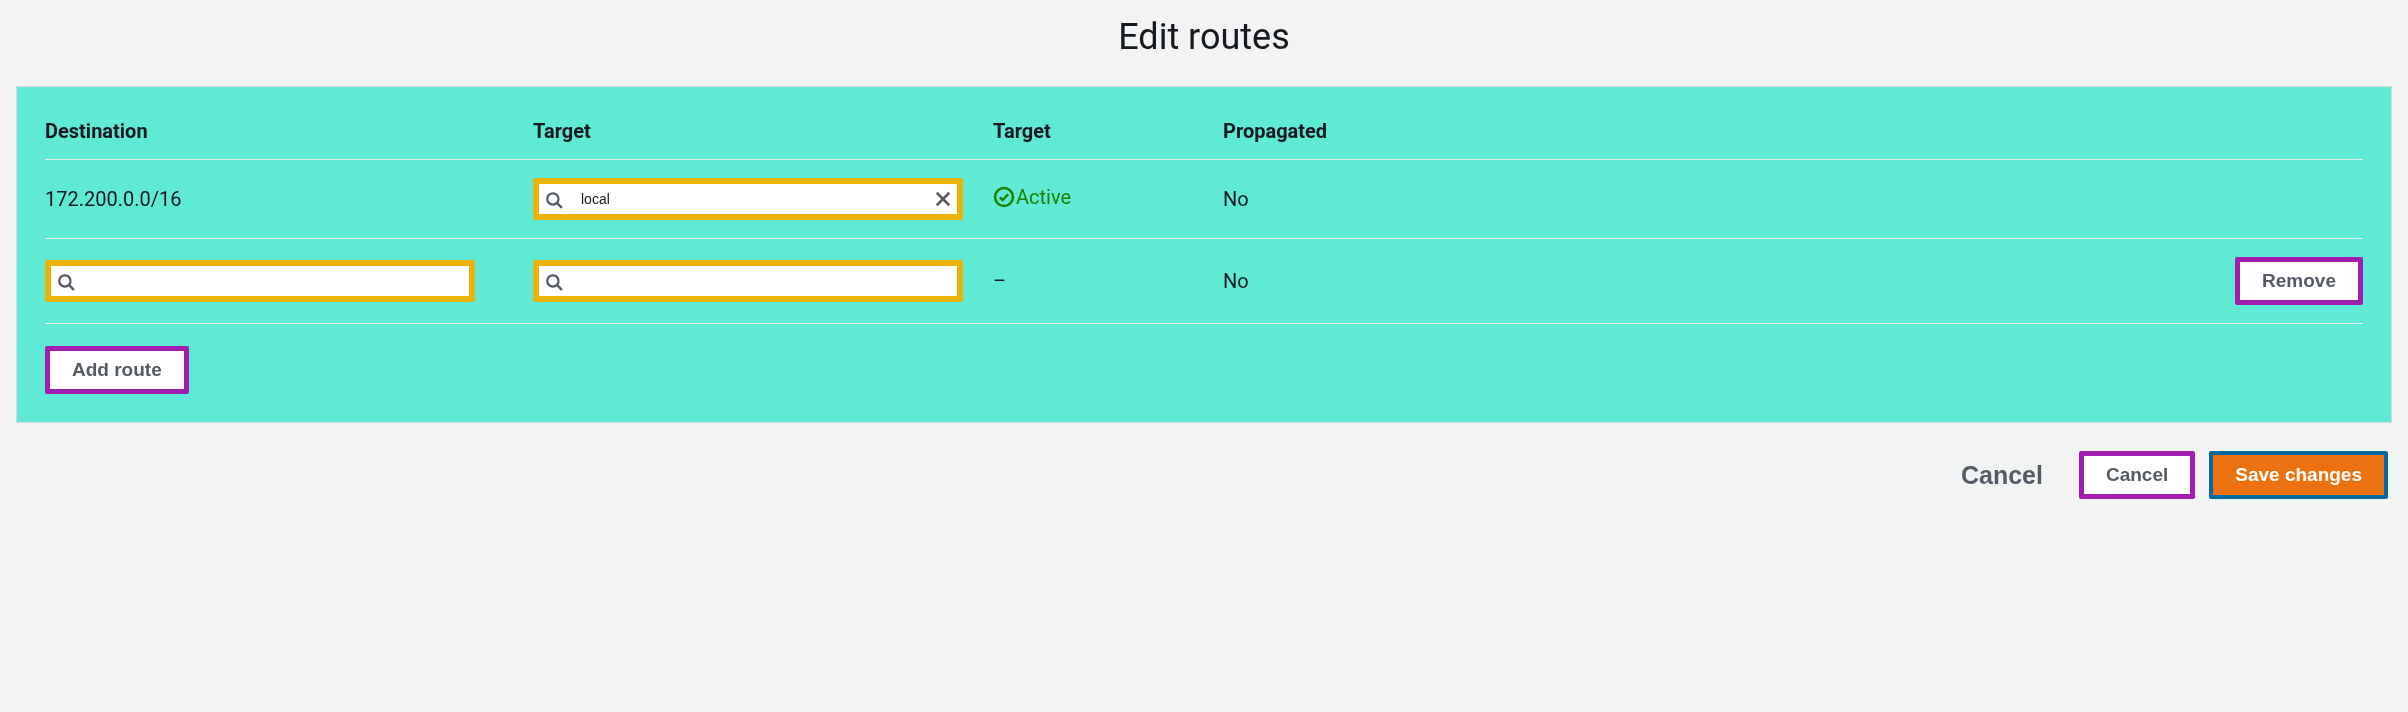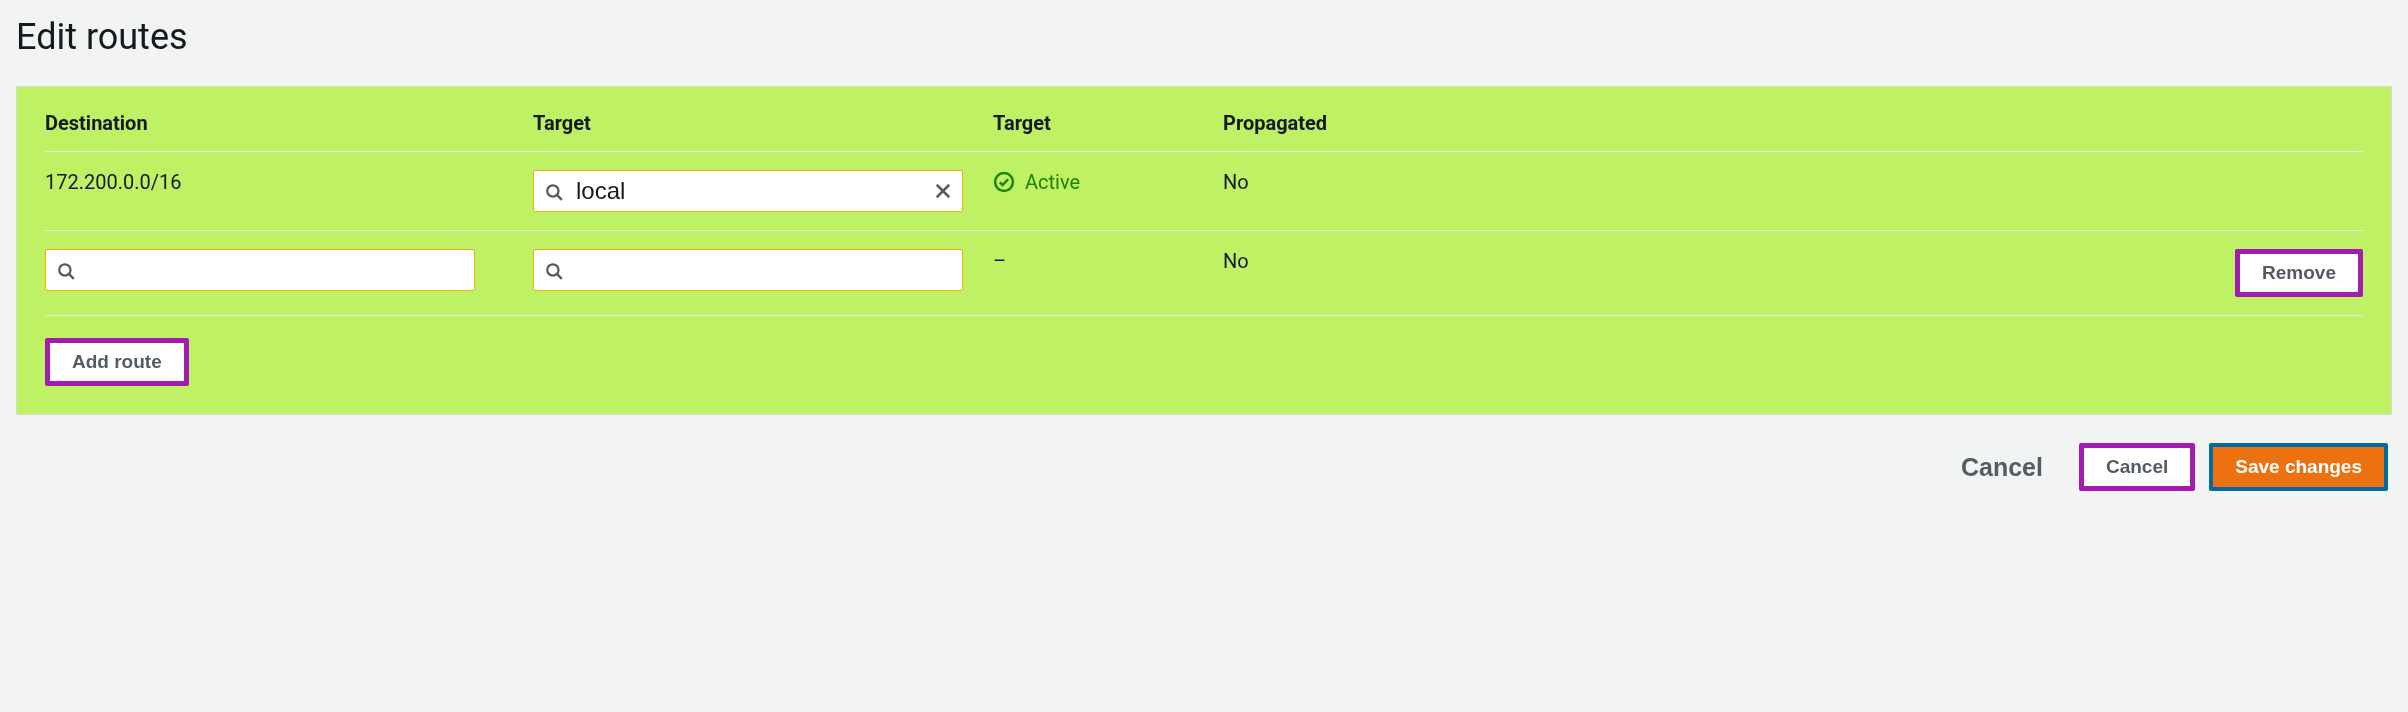--- a/index.html
+++ b/index.html
@@ -11,25 +11,26 @@
       font-family: -apple-system, BlinkMacSystemFont, "Segoe UI", Roboto, Helvetica, Arial, sans-serif;
       background: #f2f3f3;
       padding: 16px;
       color: #16191f;
     }
     .page-title {
       font-size: 36px;
       font-weight: 400;
       margin-bottom: 28px;
       color: #16191f;
+      text-align: center;
     }
     .panel {
-      background: #bef264;
+      background: #5eead4;
       border: 1px solid #d5dbdb;
-      padding: 24px 28px 28px 28px;
+      padding: 32px 28px 28px 28px;
       margin-bottom: 28px;
     }
     .table-header {
       display: flex;
       padding-bottom: 16px;
       border-bottom: 1px solid #e9ebed;
     }
     .col {
       font-size: 20px;
     }
@@ -38,38 +39,39 @@
     .col-status { width: 230px; flex-shrink: 0; }
     .col-propagated { width: 160px; flex-shrink: 0; }
     .col-actions { flex: 1; text-align: right; }
     .header-label {
       font-weight: 700;
       font-size: 20px;
       color: #16191f;
     }
     .table-row {
       display: flex;
+      align-items: center;
       padding: 18px 0;
       border-bottom: 1px solid #e9ebed;
     }
     .cell {
       font-size: 20px;
       color: #16191f;
     }
     .search-input-wrapper {
       position: relative;
       width: 430px;
     }
     .search-input {
       width: 100%;
       height: 42px;
-      border: 1px solid #eab308;
+      border: 6px solid #eab308;
       border-radius: 2px;
       padding: 6px 38px 6px 42px;
-      font-size: 24px;
+      font-size: 14px;
       color: #16191f;
       background: #fff;
     }
     .search-icon {
       position: absolute;
       left: 12px;
       top: 50%;
       transform: translateY(-50%);
       width: 18px;
       height: 18px;
@@ -83,21 +85,21 @@
       transform: translateY(-50%);
       width: 20px;
       height: 20px;
       color: #545b64;
       cursor: pointer;
     }
     .status-active {
       color: #1d8102;
       display: inline-flex;
       align-items: center;
-      gap: 10px;
+      gap: 1px;
       font-size: 20px;
     }
     .status-icon {
       width: 22px;
       height: 22px;
     }
     .btn {
       display: inline-flex;
       align-items: center;
       justify-content: center;

